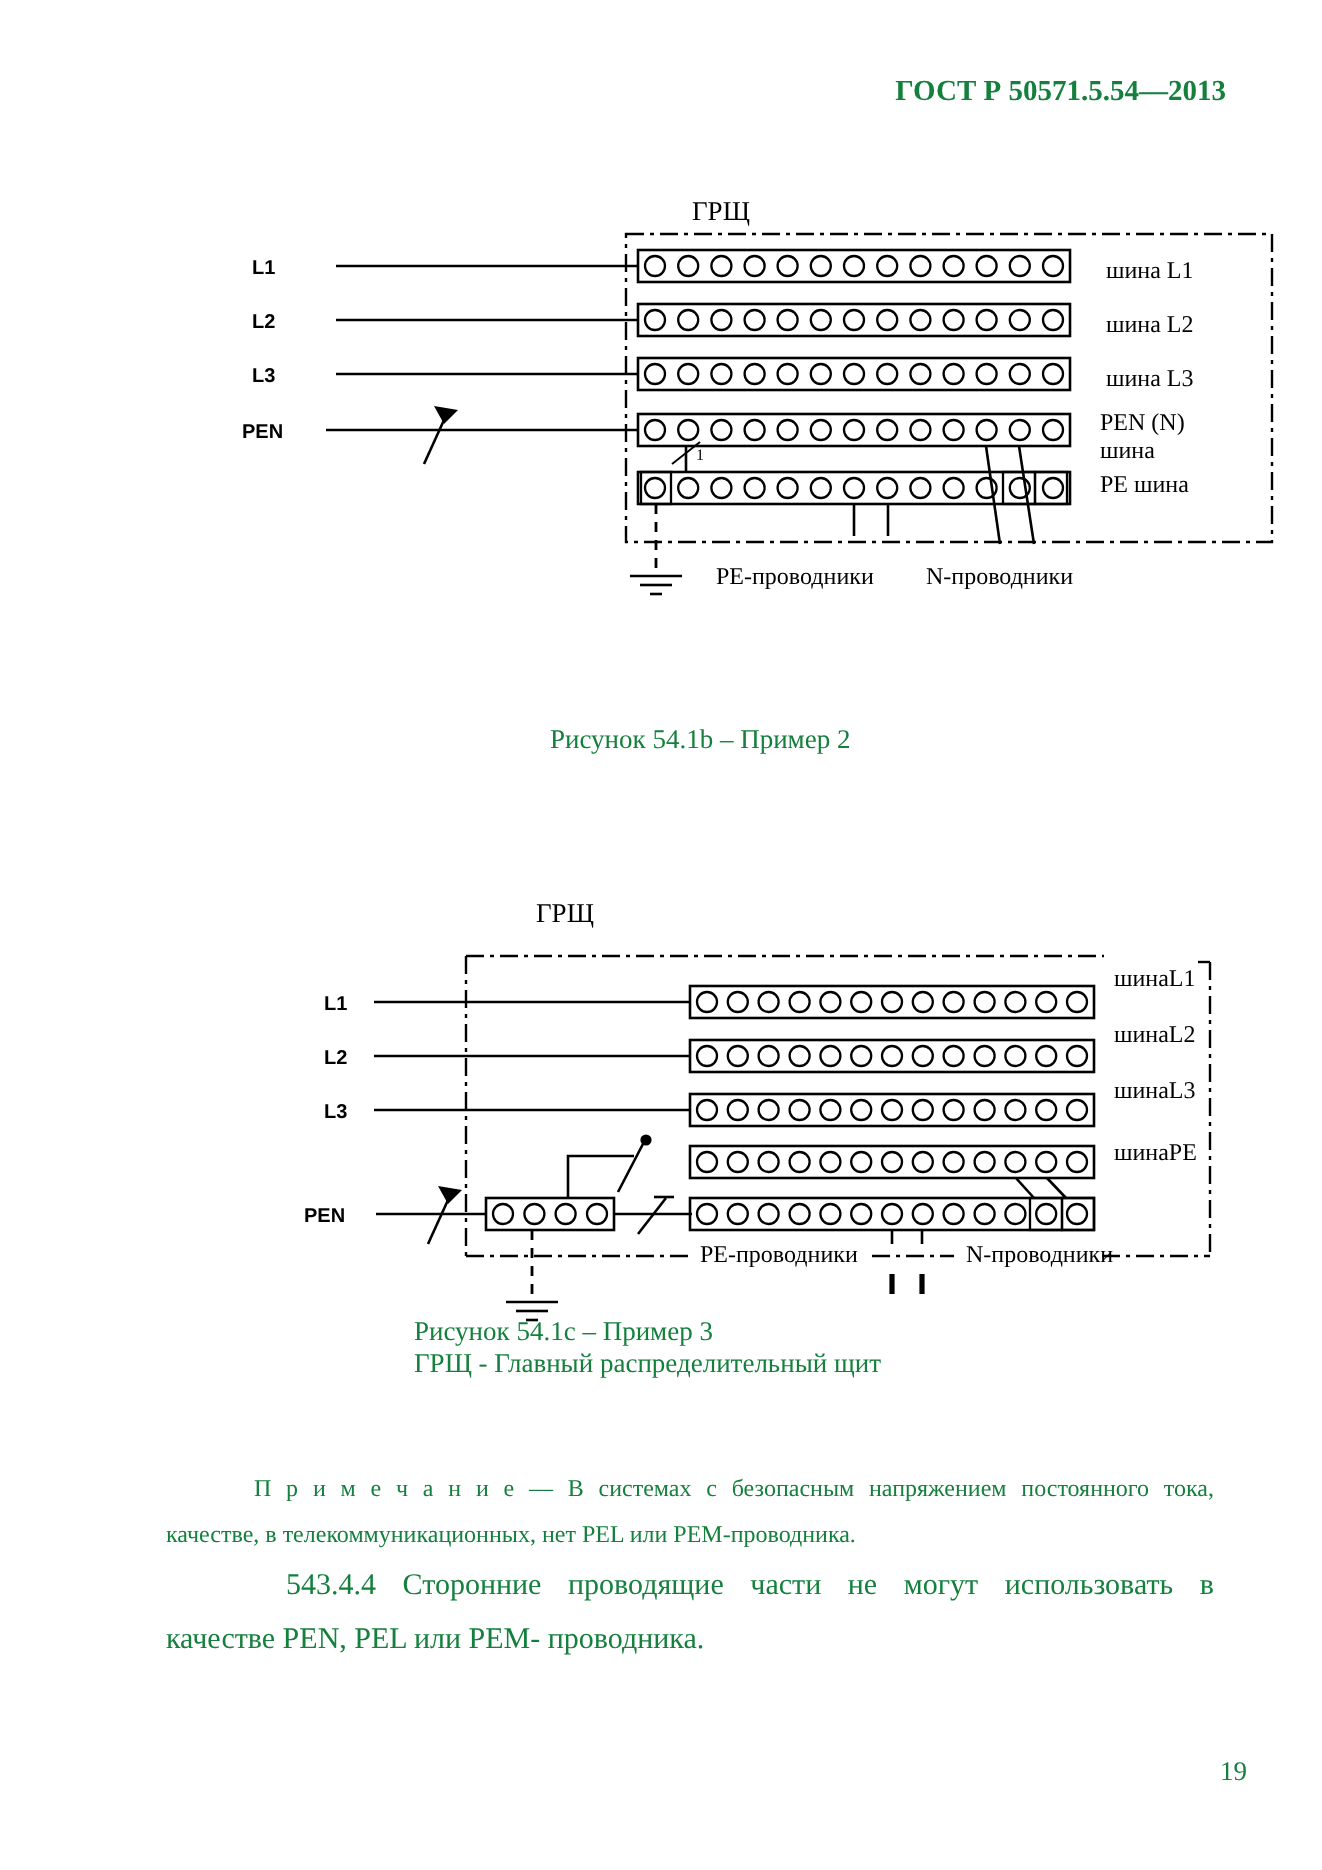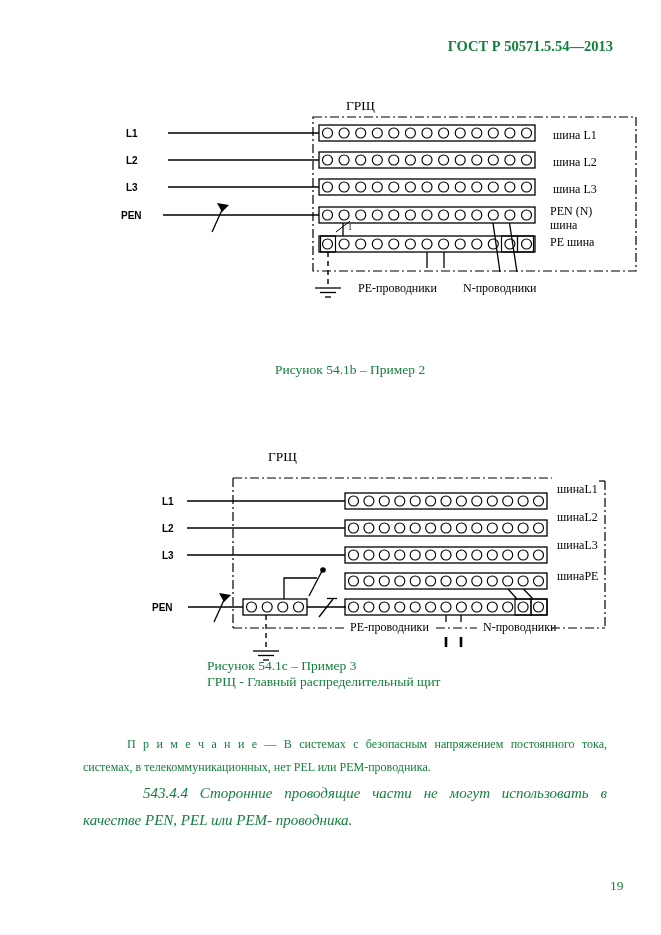--- a/index.html
+++ b/index.html
@@ -2,21 +2,21 @@
 <html><head>
 <meta charset="utf-8">
 <style>
   html,body{margin:0;padding:0;background:#e8e8e8;}
   .page{position:relative;width:661px;height:935px;background:#ffffff;margin:0 auto;
         font-family:"Liberation Serif", serif;color:#15803d;overflow:hidden;}
   .abs{position:absolute;}
   .header{left:0;top:38px;width:613px;text-align:right;font-weight:bold;font-size:14.5px;}
   .caption{font-size:13.5px;line-height:16px;}
   .note-line{left:83px;font-size:12px;width:524px;box-sizing:border-box;}
-  .clause-line{left:83px;font-size:15px;width:524px;box-sizing:border-box;font-style:italic;}
+  .clause-line{left:83px;font-size:15px;width:524px;box-sizing:border-box;}
   .jst{text-align:justify;text-align-last:justify;}
   .pagenum{left:610px;top:878px;font-size:13.5px;}
   svg{position:absolute;left:0;overflow:visible;}
   svg text{font-family:"Liberation Serif", serif;fill:#000;}
   .t13{font-size:13.5px;}
   .t12{font-size:12px;}
   .t10{font-size:10px;font-weight:bold;font-family:"Liberation Sans", sans-serif;}
   .busrect{fill:#fff;stroke:#000;stroke-width:1.3;}
   .terminal{fill:#fff;stroke:#000;stroke-width:1.15;}
   .wire{stroke:#000;stroke-width:1.3;fill:none;}
@@ -338,20 +338,20 @@
     <text class="t12" x="350" y="631">PE-проводники</text>
     <text class="t12" x="483" y="631">N-проводники</text>
   </svg>
 
   <div class="abs caption" style="left:207px;top:658px;">
     <div>Рисунок 54.1c – Пример 3</div>
     <div>ГРЩ - Главный распределительный щит</div>
   </div>
 
   <div class="abs note-line jst" style="top:737px;padding-left:44px;">П р и м е ч а н и е — В системах с безопасным напряжением постоянного тока,</div>
-  <div class="abs note-line" style="top:760px;">системах, в телекоммуникационных, нет PEL или PEM-проводника.</div>
+  <div class="abs note-line" style="top:760px;">качестве, в телекоммуникационных, нет PEL или PEM-проводника.</div>
 
   <div class="abs clause-line jst" style="top:785px;padding-left:60px;">543.4.4 Сторонние проводящие части не могут использовать в</div>
   <div class="abs clause-line" style="top:812px;">качестве PEN, PEL или PEM- проводника.</div>
 
   <div class="abs pagenum">19</div>
 
 </div>
 
 </body></html>

